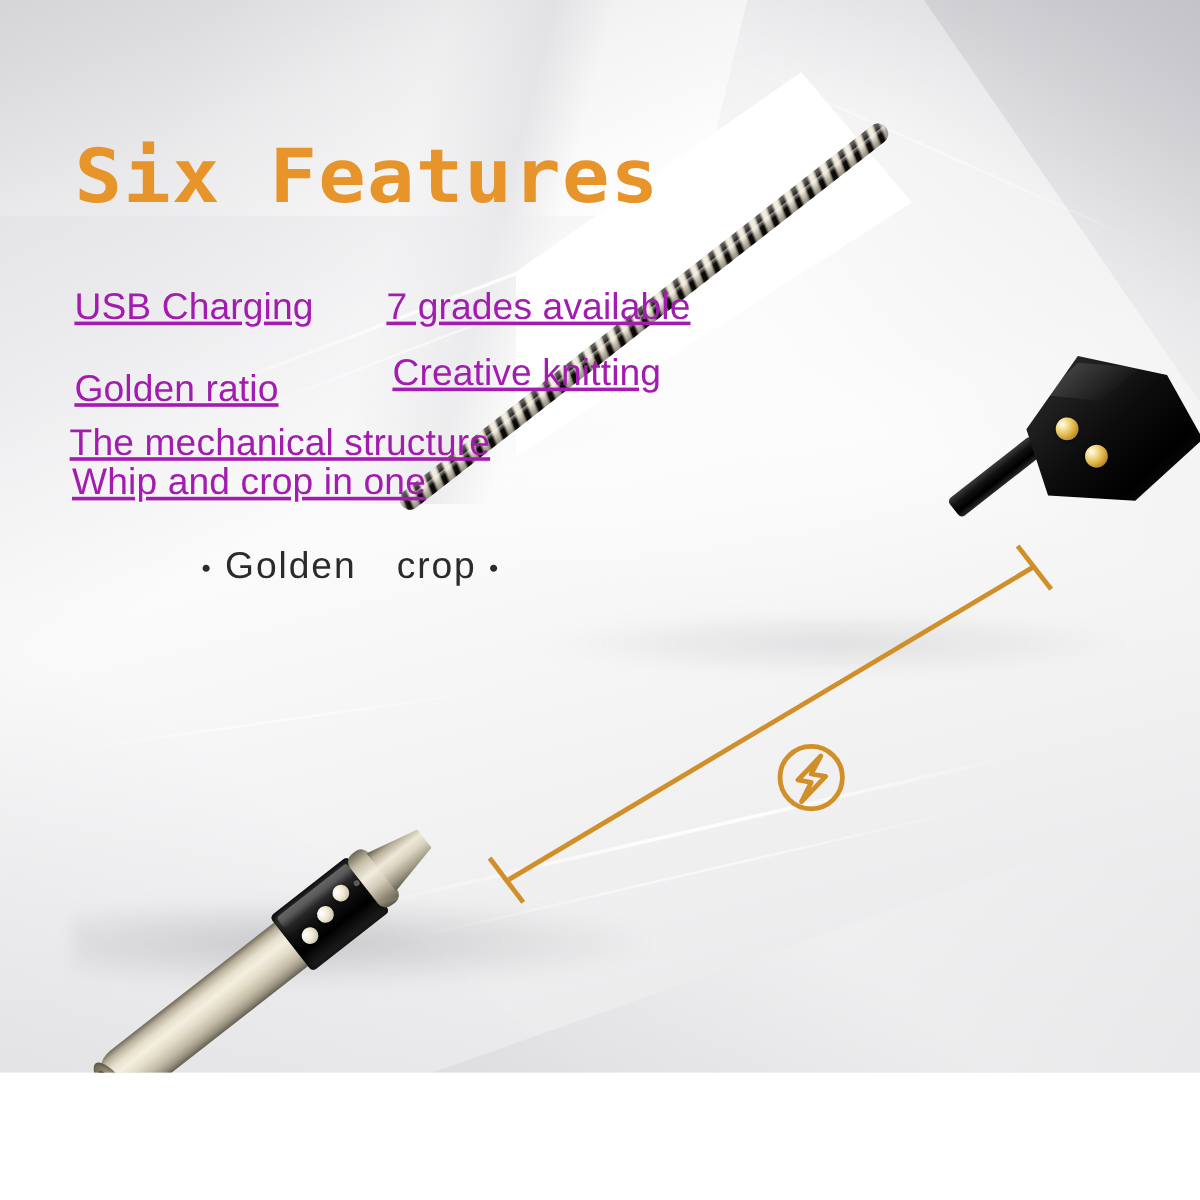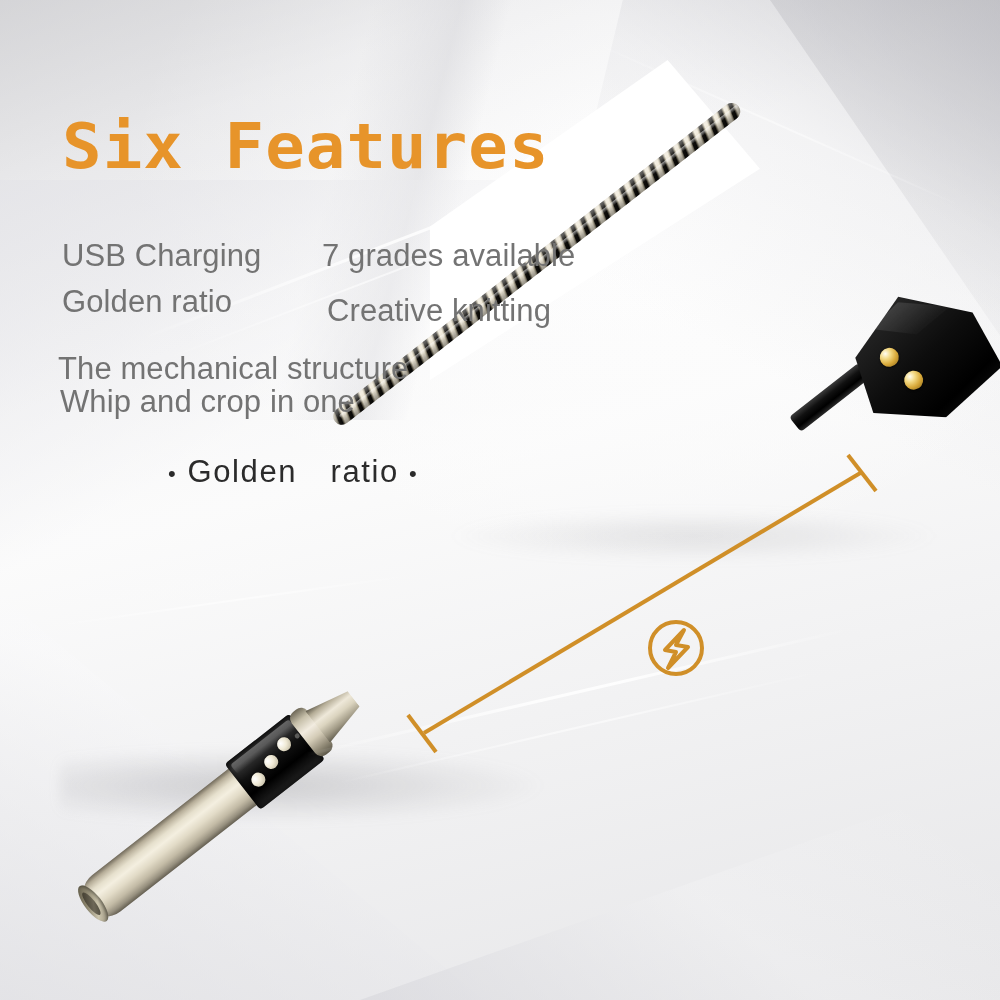--- a/index.html
+++ b/index.html
@@ -8,21 +8,21 @@
     padding: 0;
     background: #ffffff;
   }
   body {
     font-family: "Liberation Sans", sans-serif;
   }
 
   #poster {
     position: relative;
     width: 1000px;
-    height: 1000px;
+    height: 894px;
     overflow: hidden;
     background: #f0f0f0;
   }
 
   
   .bg-base {
     position: absolute;
     inset: 0;
     background:
       radial-gradient(ellipse 70% 55% at 62% 18%, #ffffff 0%, #fcfcfc 30%, rgba(252,252,252,0) 70%),
@@ -102,30 +102,31 @@
     letter-spacing: 1px;
     color: #e7942a;
     line-height: 1;
     white-space: nowrap;
     transform: scaleX(1.06);
     transform-origin: left center;
   }
 
   .feat {
     position: absolute;
-    color: #737373;
+    color: #a21caf;
     font-size: 31px;
     font-weight: normal;
     white-space: nowrap;
     line-height: 1;
     letter-spacing: .1px;
+    text-decoration: underline;
   }
   .feat-r1a { left: 62px;  top: 240px; }
   .feat-r1b { left: 322px; top: 240px; }
-  .feat-r2a { left: 62px;  top: 286px; text-align: center; }
+  .feat-r2a { left: 62px;  top: 308px; text-align: center; }
   .feat-r2b { left: 327px; top: 295px; }
   .feat-r3  { left: 58px;  top: 353px; }
   .feat-r4  { left: 60px;  top: 386px; }
 
   .electro {
     position: absolute;
     left: 168px;
     top: 456px;
     color: #2b2b2b;
     font-size: 31px;
@@ -392,17 +393,17 @@
   <div class="feat feat-r1b">7 grades available</div>
   <div class="feat feat-r2a">Golden ratio</div>
   <div class="feat feat-r3">The mechanical structure</div>
   <div class="feat feat-r2b">Creative knitting</div>
   <div class="feat feat-r4">Whip and crop in one</div>
 
   <div class="electro">
     <span class="dot">•</span>
     <span>Golden</span>
     <span class="gap"></span>
-    <span>ratio</span>
+    <span>crop</span>
     <span class="dot">•</span>
   </div>
 
 </div>
 
 </body></html>

